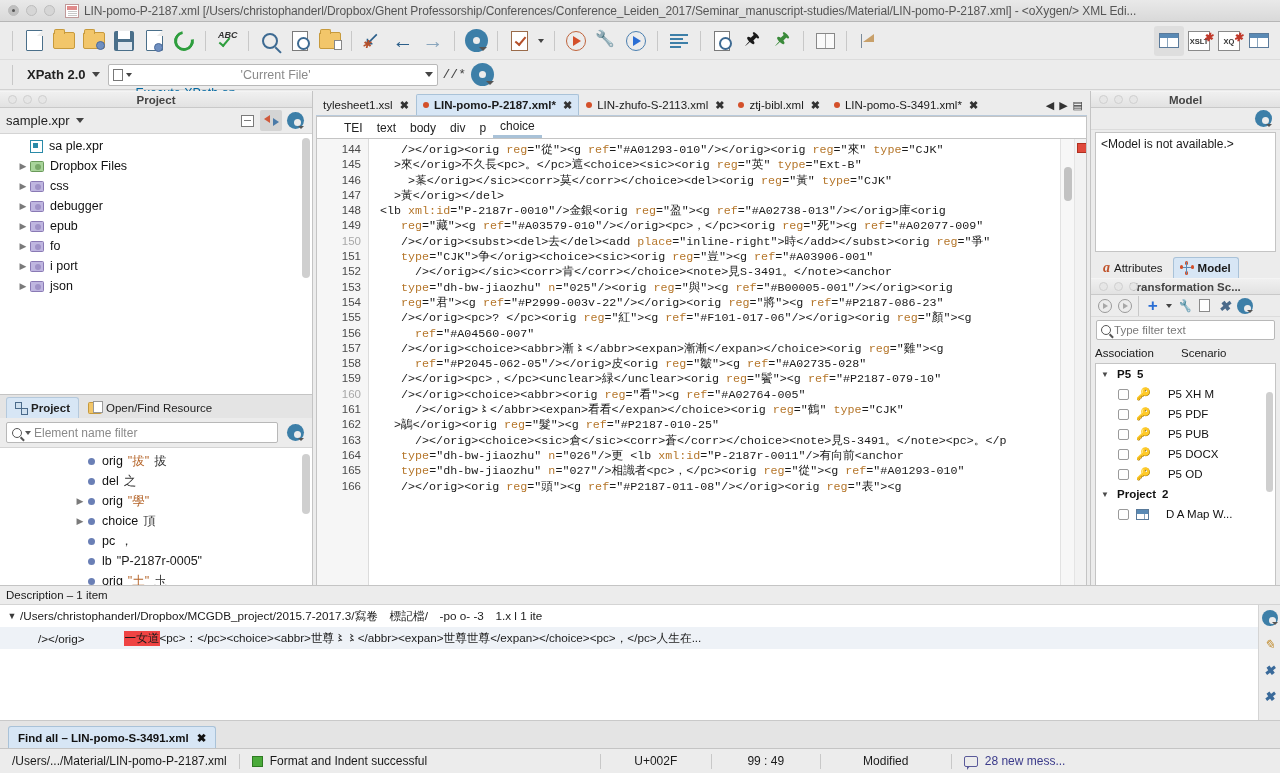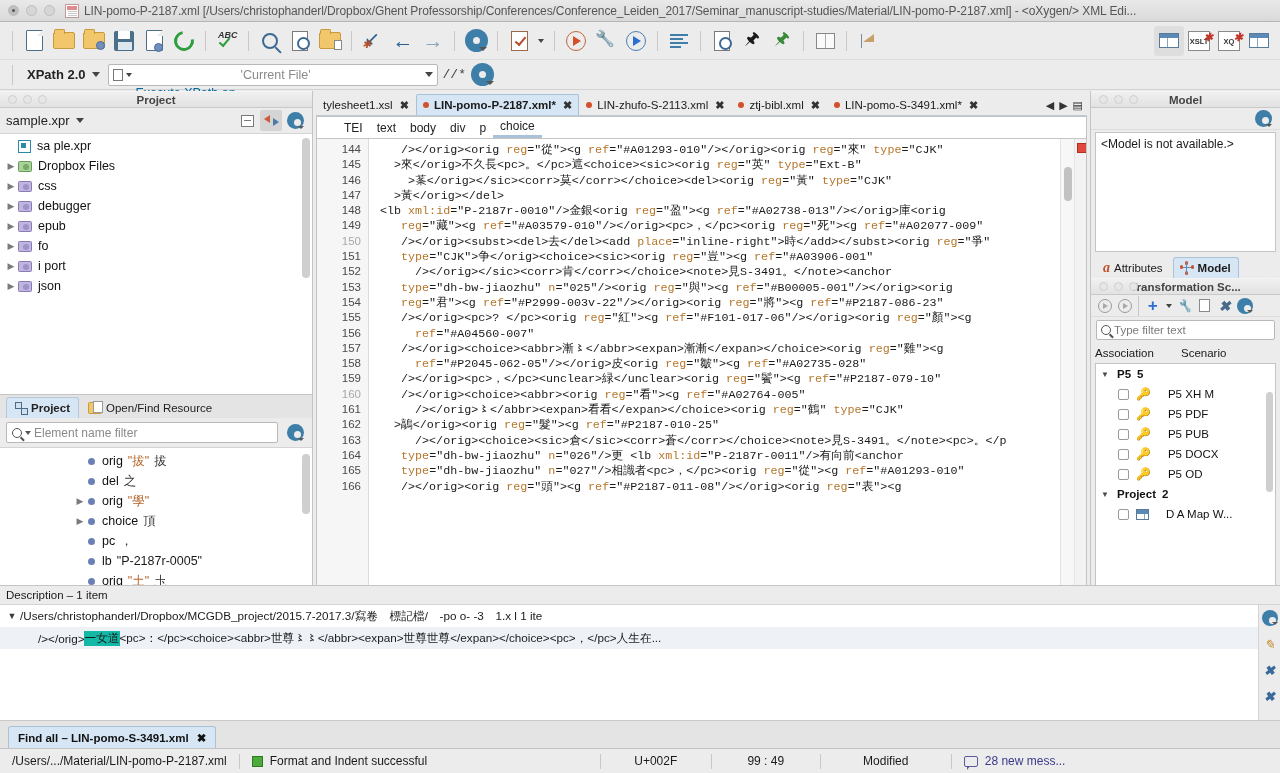--- a/index.html
+++ b/index.html
@@ -155,21 +155,21 @@
   .mini-btn.sel { background:#d4d4d4; }
   .ic-collapse { width:13px;height:12px;border:1.3px solid #7a7a7a;background:#fff;position:relative;}
   .ic-collapse::after{content:"";position:absolute;left:2px;top:4px;width:7px;height:1.4px;background:#7a7a7a;}
   .ic-sync { width:15px;height:13px;position:relative;}
   .ic-sync::before{content:"";position:absolute;left:0;top:1px;border-style:solid;border-width:4px 6px 4px 0;border-color:transparent #d05a3c transparent transparent;}
   .ic-sync::after{content:"";position:absolute;right:0;bottom:1px;border-style:solid;border-width:4px 0 4px 6px;border-color:transparent transparent transparent #4a7aa8;}
 
   .tree {
     flex: 1; background:#fff; overflow:hidden; position:relative; padding-top:2px;
   }
-  .tnode { height:20px; display:flex; align-items:center; font-size:12.5px; color:#111; padding-left:4px;}
+  .tnode { height:20px; display:flex; align-items:center; font-size:12.5px; color:#111; padding-left:16px;}
   .twist { width:14px; text-align:center; color:#7a7a7a; font-size:9px;}
   .ic-xpr { width:13px;height:13px;border:1.6px solid #2a8aa8;background:#fff;margin-right:6px; position:relative;}
   .ic-xpr::after{content:"";position:absolute;left:2px;top:2px;width:5px;height:5px;background:#2a8aa8;}
   .fold-sm { width:14px;height:11px;border:1px solid #8a7ab5;background:#bfb6e0;border-radius:1.5px;margin-right:6px;position:relative;}
   .fold-sm.green { border-color:#6a9a5a;background:#a8d49a;}
   .fold-sm::after{content:"";position:absolute;left:4px;top:2px;width:6px;height:6px;border-radius:50%;background:#8a7ab5;opacity:.6;}
   .fold-sm.green::after{background:#5a8a4a;}
   .tree-scroll {
     position:absolute; right:2px; top:4px; width:8px; height:140px;
     background:#cfcfcf; border-radius:4px;
@@ -323,21 +323,21 @@
   .rb-tab.active{background:#d7e6f5;border-color:#a9c2d8;font-weight:bold;}
   .desc-panel {
     position:absolute; left:0; right:0; top:585px; height:135px;
     background:#ececec; border-top:1px solid #c4c4c4; display:flex; flex-direction:column;
   }
   .desc-head { height:18px; display:flex;align-items:center;padding:0 6px;font-size:11.5px;color:#1a1a1a;}
   .desc-body { flex:1; background:#fff; border-top:1px solid #d4d4d4; position:relative;}
   .desc-row1 { height:22px; display:flex; align-items:center; font-size:11.7px; color:#1a1a1a; padding-left:4px;}
   .desc-row1 .tw { width:16px;text-align:center;font-size:9px;color:#3a3a3a;}
   .desc-row2 { height:22px; display:flex;align-items:center;font-size:11.7px;color:#1a1a1a;padding-left:38px; background:#eef2f7;}
-  .hl { background:#14b8a6; }
+  .hl { background:#ef4444;margin-left:40px; }
   .desc-tools { position:absolute; right:0; top:0; bottom:0; width:22px; background:#ececec; border-left:1px solid #d4d4d4;
       display:flex;flex-direction:column;align-items:center;padding-top:5px;gap:10px;}
   .dt-ic { width:16px;height:16px;display:flex;align-items:center;justify-content:center;}
   .ic-pencil { color:#c08a2a; font-size:13px;}
   .ic-xx { color:#3a6a9a; font-size:13px; font-weight:bold;}
 
   .findtab-strip { position:absolute; left:0; right:0; top:720px; height:28px; background:#e4e4e4; display:flex;align-items:flex-end;padding-left:8px; border-top:1px solid #c9c9c9;}
   .findtab { height:22px;display:flex;align-items:center;gap:8px;padding:0 9px;font-size:11.5px;font-weight:bold;color:#111;
       background:#d7e6f5;border:1px solid #a9c2d8;border-bottom:none;border-radius:3px 3px 0 0;}
   .findtab .x { font-weight:bold; }

